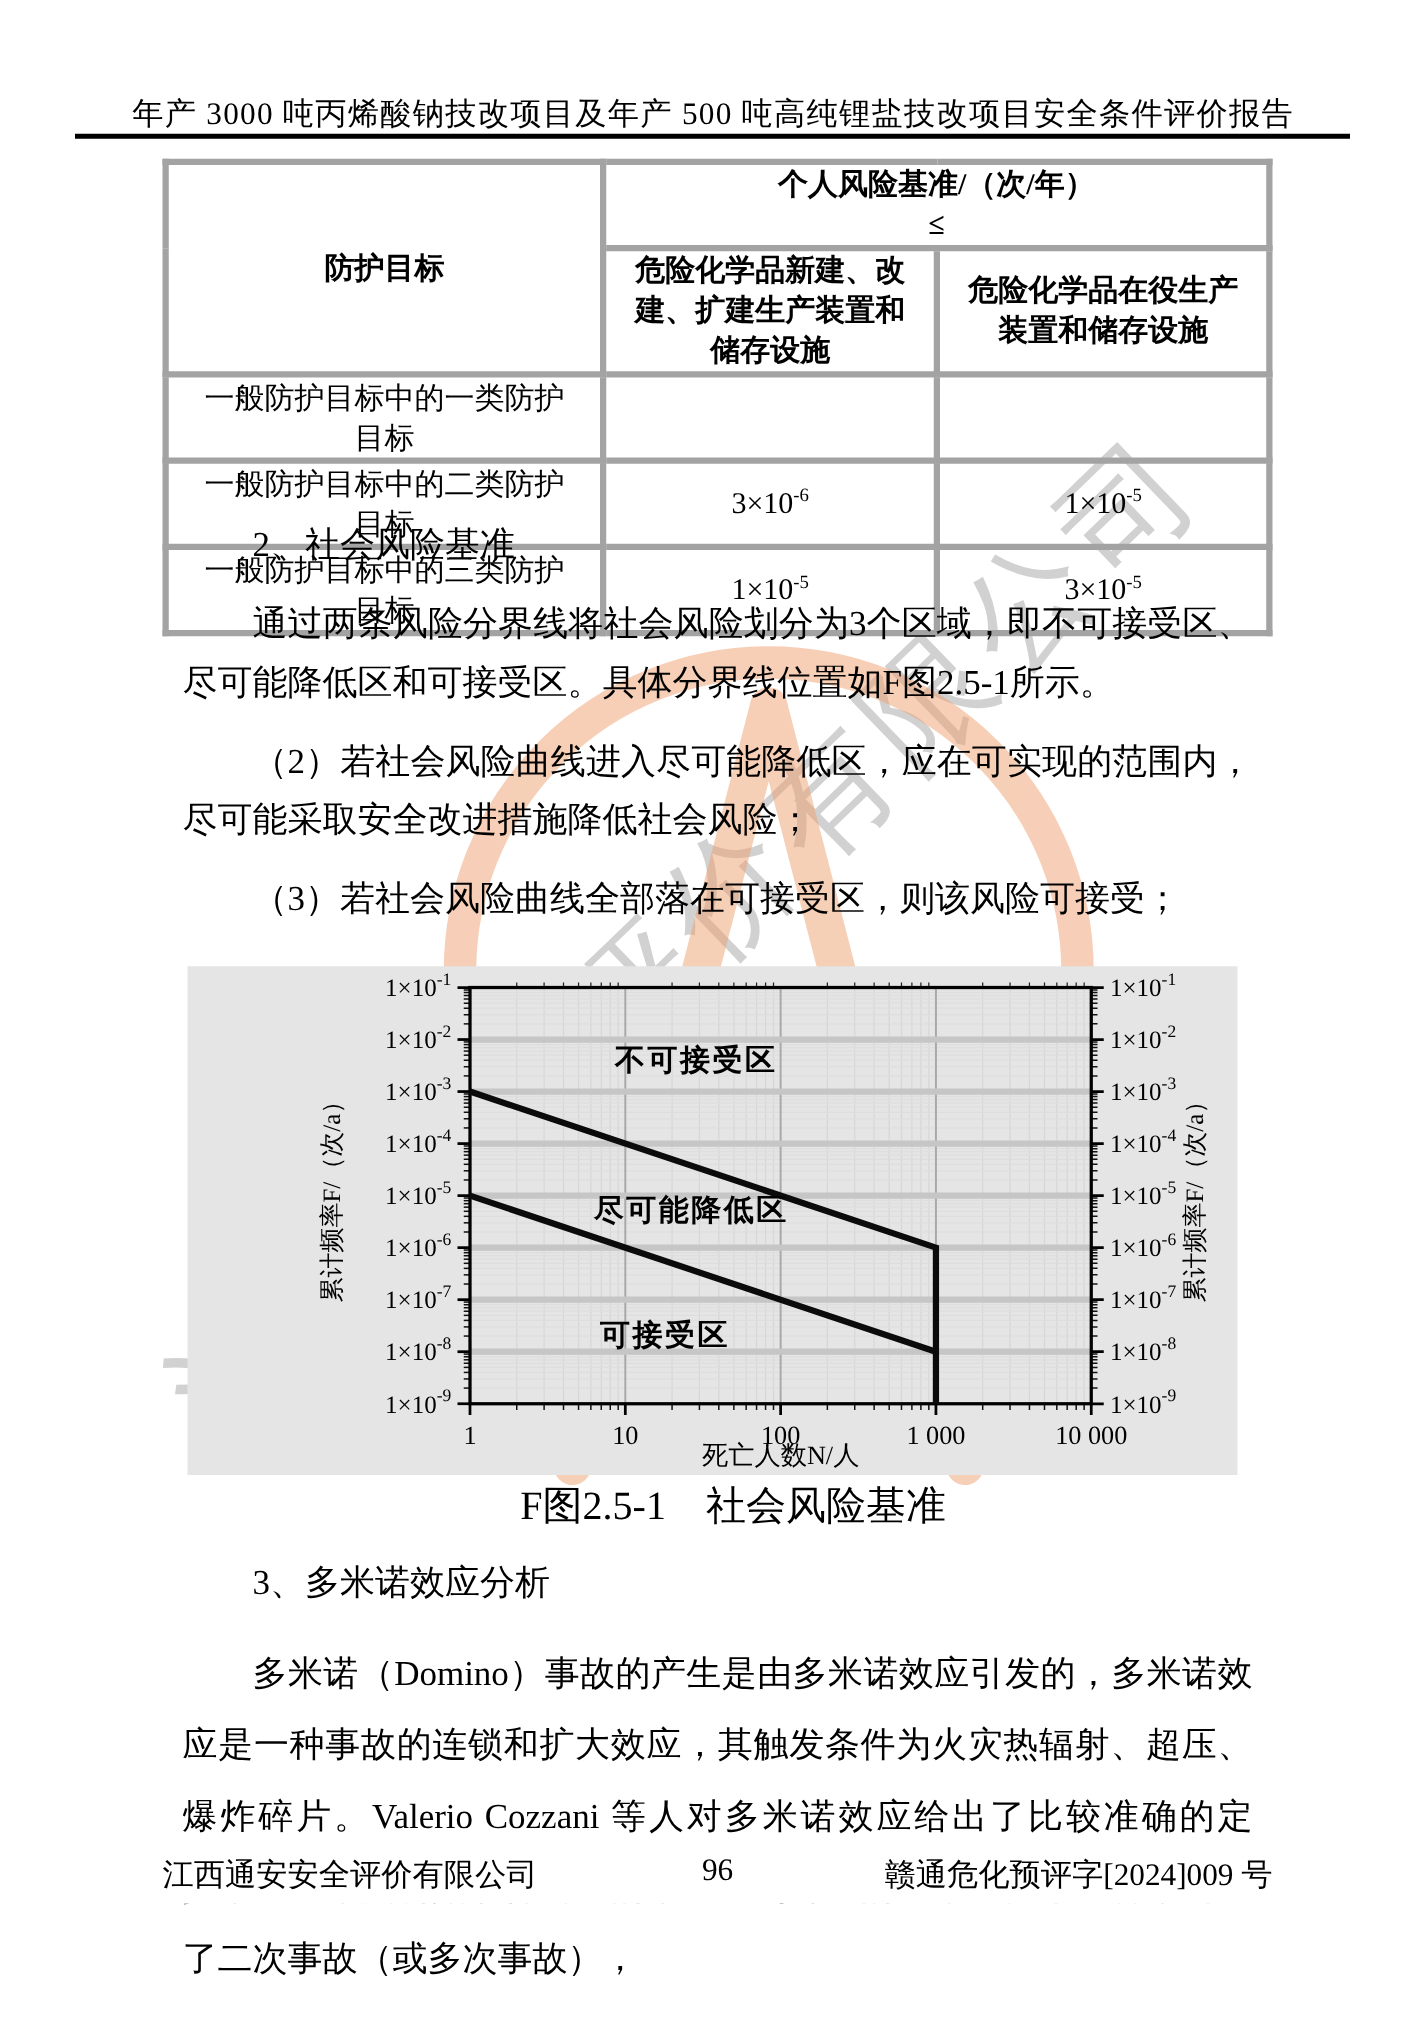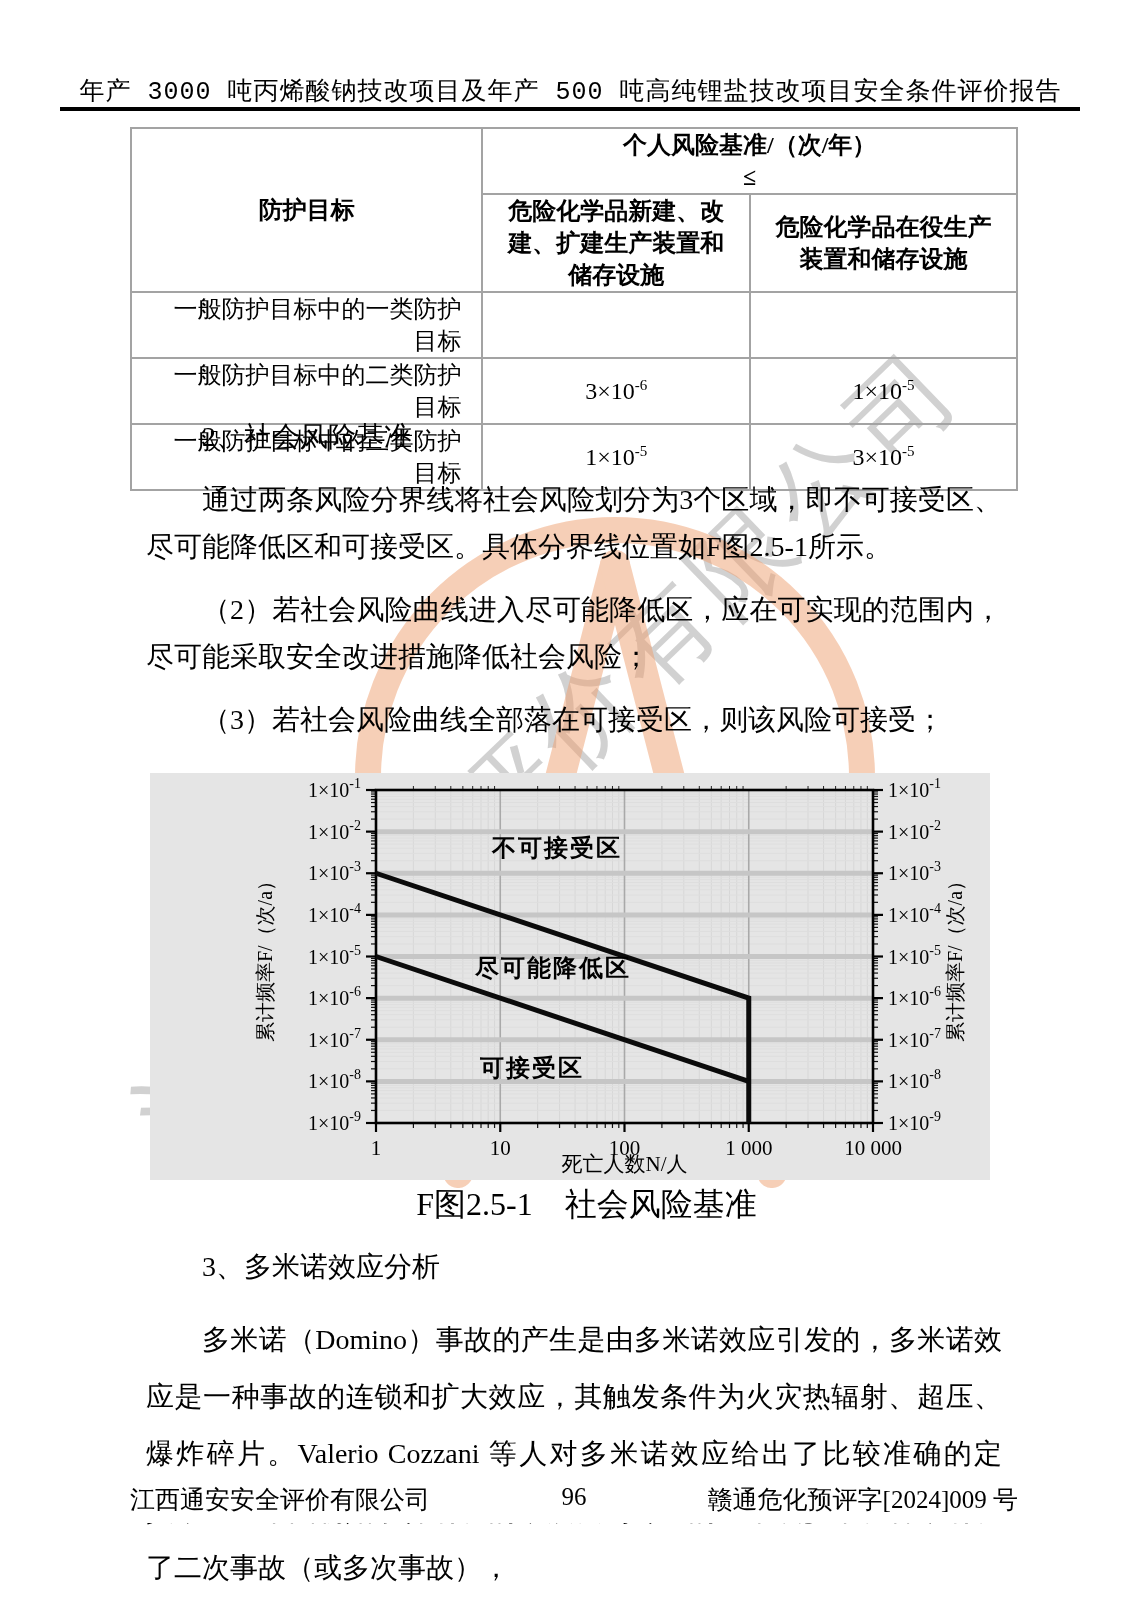--- a/index.html
+++ b/index.html
@@ -13,50 +13,50 @@
     position:absolute;left:148px;top:1066px;z-index:0;
     font-size:100px;letter-spacing:10px;white-space:nowrap;
     color:rgba(172,172,172,0.55);
     transform:rotate(-44deg);transform-origin:0 60px;
     font-family:"Liberation Serif","DejaVu Serif",serif;
   }
   .wm-logo{position:absolute;left:340px;top:505px;z-index:0;}
   
   .header-title{
     position:absolute;top:74px;left:0;width:1141px;z-index:1;
-    text-align:center;font-size:25px;letter-spacing:1px;font-family:Liberation Mono, monospace;
+    text-align:center;font-size:25px;letter-spacing:1px;
   }
   .header-rule{
     position:absolute;top:107px;left:60px;width:1020px;height:4px;
     background:#000;z-index:1;
   }
   .footer{
     position:absolute;top:1483px;left:130px;width:888px;height:40px;z-index:2;
     font-size:25px;background:#fff;
   }
   .footer .f-left{position:absolute;left:0;top:0;font-family:Liberation Mono, monospace;}
   .footer .f-center{position:absolute;left:0;width:100%;text-align:center;top:0;}
   .footer .f-right{position:absolute;right:0;top:0;}
   
   table.risk-table{
     position:absolute;left:130px;top:127px;z-index:1;
     border-collapse:collapse;table-layout:fixed;width:888px;
     font-size:24px;
   }
   table.risk-table th,table.risk-table td{
-    border:2px solid #a3a3a3;padding:0 20px;vertical-align:middle;
+    border:5px solid #a3a3a3;padding:0 20px;vertical-align:middle;
   }
   table.risk-table th{font-weight:bold;text-align:center;line-height:32px;}
   .col-target{width:349px;}
   .col-new{width:266px;}
   .col-serv{width:265px;}
   tr.grp-row{height:60px;}
   tr.sub-row{height:70px;}
   tr.data-row{height:43px;}
-  td.cell-label{text-align:right;padding-left:14px;}
+  td.cell-label{text-align:center;padding-left:14px;}
   td.cell-val{text-align:center;}
   td.cell-val sup{font-size:15px;}
   
   .body-top{
     position:absolute;left:130px;top:397px;width:888px;z-index:1;
     font-size:28px;line-height:47px;text-align:justify;
   }
   .body-bottom{
     position:absolute;left:130px;top:1222px;width:888px;z-index:1;
     font-size:28px;line-height:57px;text-align:justify;

